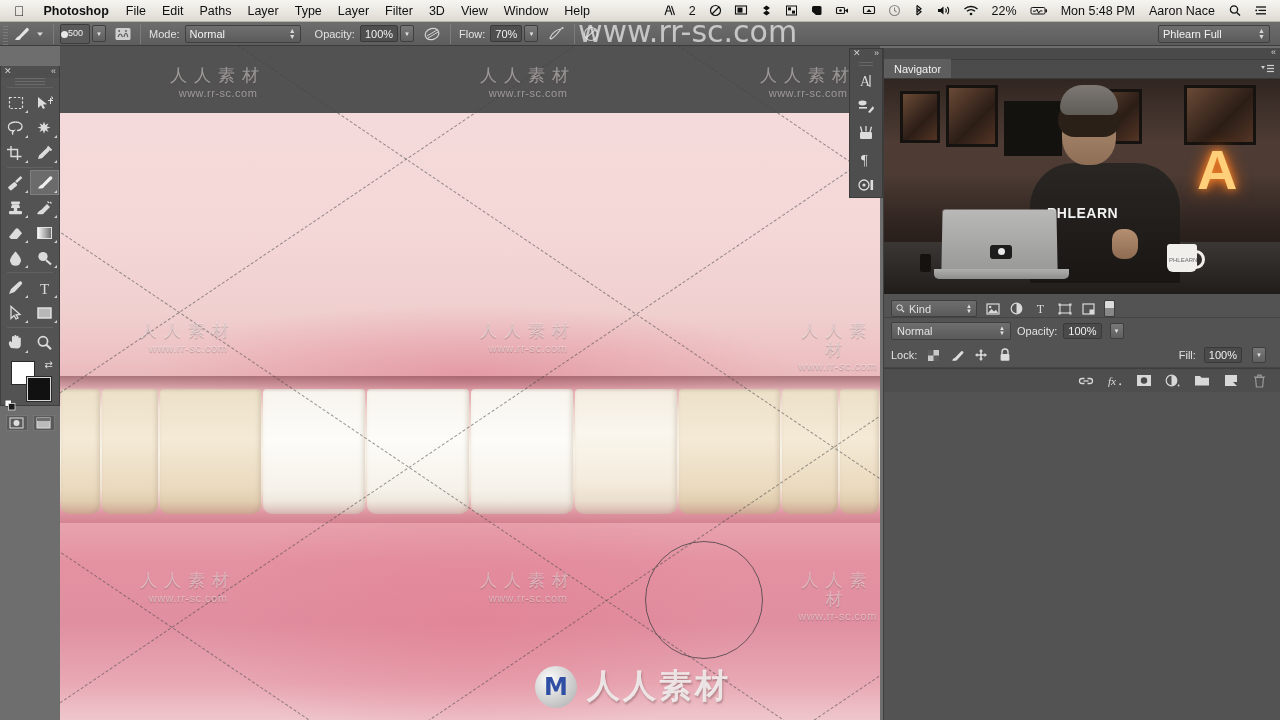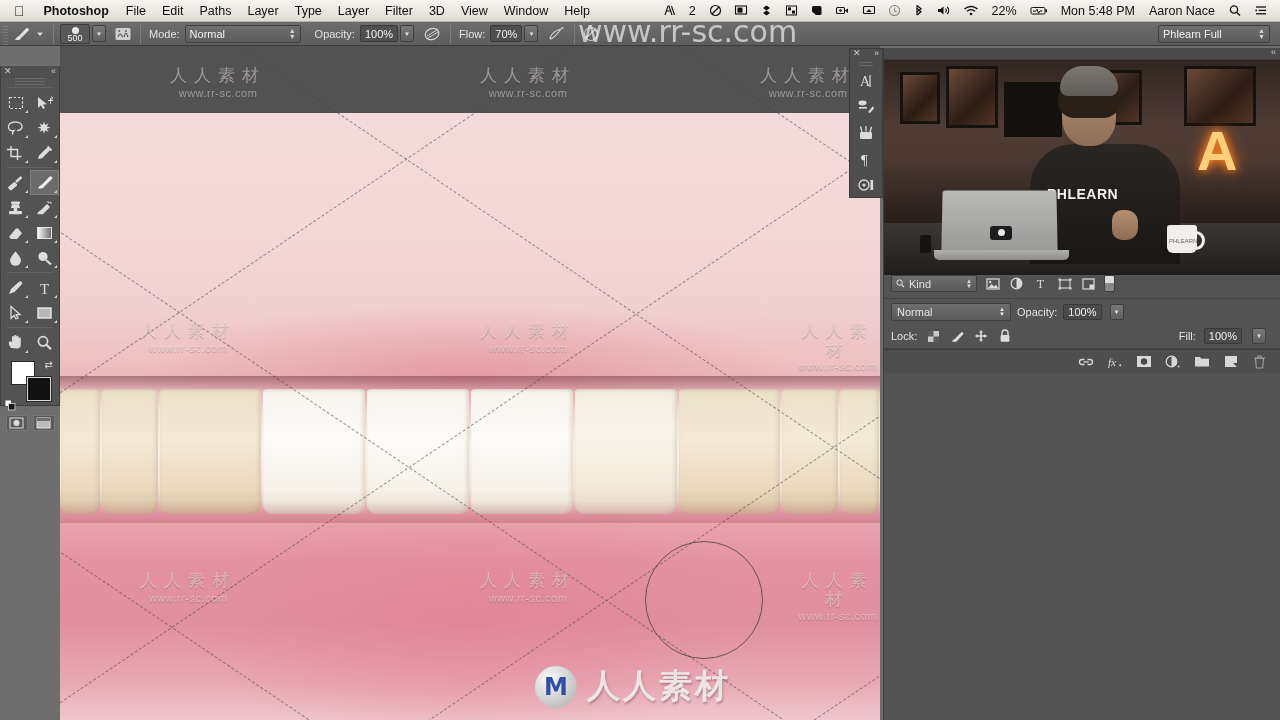--- a/index.html
+++ b/index.html
@@ -64,21 +64,21 @@
     background: linear-gradient(to bottom,#787878,#5f5f5f);
     border: 1px solid #3f3f3f; border-radius: 2px;
     display: inline-flex; align-items: center; justify-content: center;
     font-size: 6px; color: #e0e0e0;
   }
   .ob-icon { width: 22px; height: 20px; display: inline-flex; align-items:center; justify-content:center;
              color: #d6d6d6; }
   .brush-preview {
     width: 30px; height: 20px; position: relative;
     background: #5a5a5a; border: 1px solid #3c3c3c; border-radius: 2px;
-    display: flex; flex-direction: column; align-items: center; justify-content: flex-start;
+    display: flex; flex-direction: row; align-items: center; justify-content: flex-start;
   }
   .brush-preview .dot { width: 7px; height: 7px; border-radius: 50%; background: #e8e8e8; margin-top: 2px; }
   .brush-preview .num { font-size: 9px; color: #f0f0f0; line-height: 9px; }
 
   
   #toolbar {
     position: absolute; left: 0; top: 66px; width: 60px; height: 340px;
     background: #535353; border: 1px solid #3e3e3e; border-top: none;
     z-index: 35;
   }
@@ -239,21 +239,21 @@
                  padding: 0 4px; font-size: 10px; color:#e8e8e8; border-top:1px solid #3d3d3d;
                  border-bottom:1px solid #3d3d3d;}
   #nav-zoombar .zpct { min-width: 42px; }
   .slider-track { flex:1; height: 3px; background: #8e8e8e; border-radius: 2px; margin: 0 8px; position:relative; }
   .slider-thumb { position:absolute; left: 50%; top:-4px; width:0;height:0;
     border-left:5px solid transparent;border-right:5px solid transparent;border-bottom:8px solid #cfcfcf;}
   .tri-small { width:0;height:0;border-left:4px solid transparent;border-right:4px solid transparent;border-bottom:5px solid #c7c7c7;}
   .tri-big { width:0;height:0;border-left:7px solid transparent;border-right:7px solid transparent;border-bottom:8px solid #c7c7c7;}
 
   
-  #layers-filter { height: 24px; display:flex; align-items:flex-start; gap:7px; padding: 0 7px;
+  #layers-filter { height: 24px; display:flex; align-items:flex-end; gap:7px; padding: 0 7px;
                    background:#535353; border-bottom: 1px solid #444; font-size: 11px; color:#e0e0e0;}
   .kind-select { width: 86px; height:17px; background: linear-gradient(to bottom,#6e6e6e,#5a5a5a);
     border:1px solid #3f3f3f; border-radius:2px; display:flex; align-items:center; padding:0 4px; gap:4px;}
   .kind-select .stepper { margin-left:auto; font-size:6px; line-height:5px; display:flex; flex-direction:column; }
   .fi { width: 17px; height: 17px; display:flex;align-items:center;justify-content:center; color:#dadada;}
   .toggle-pill { width: 11px; height: 17px; border-radius: 2px;
     background: linear-gradient(to bottom,#dcdcdc 0 48%, #888 48% 100%); border:1px solid #3d3d3d; }
 
   #layers-blend { height: 25px; display:flex; align-items:center; gap:6px; padding: 0 7px;
                   font-size: 11px; color:#e2e2e2; }
@@ -790,20 +790,33 @@
           <rect x="13.5" y="3" width="2.6" height="10" fill="#dcdcdc"></rect>
         </svg>
     </div>
   </div>
 
   <div id="rightdock">
     <div class="dock-topbar">
       <div class="cc">«</div>
     </div>
 
+    <div class="panel-tabs">
+      <div class="ptab active">Navigator</div>
+      <div class="panel-menu">
+        <svg width="14" height="9" viewBox="0 0 14 9">
+            <path d="M0 2 L4 2 L2 5 Z" fill="#d0d0d0"></path>
+            <g stroke="#d0d0d0" stroke-width="1.2">
+              <line x1="6" y1="1.5" x2="13" y2="1.5"></line>
+              <line x1="6" y1="4.5" x2="13" y2="4.5"></line>
+              <line x1="6" y1="7.5" x2="13" y2="7.5"></line>
+            </g>
+          </svg>
+      </div>
+    </div>
 
     <div id="navigator-body">
       <div id="video">
 
         <div class="frame" style="left:16px; top:12px; width:40px; height:52px;"></div>
         <div class="frame" style="left:62px; top:6px; width:52px; height:62px;"></div>
         <div class="frame" style="left:198px; top:10px; width:60px; height:55px;"></div>
         <div class="frame" style="left:300px; top:6px; width:72px; height:60px;"></div>
 
         <div style="position:absolute;left:120px;top:22px;width:58px;height:55px;background:#14120f;"></div>

